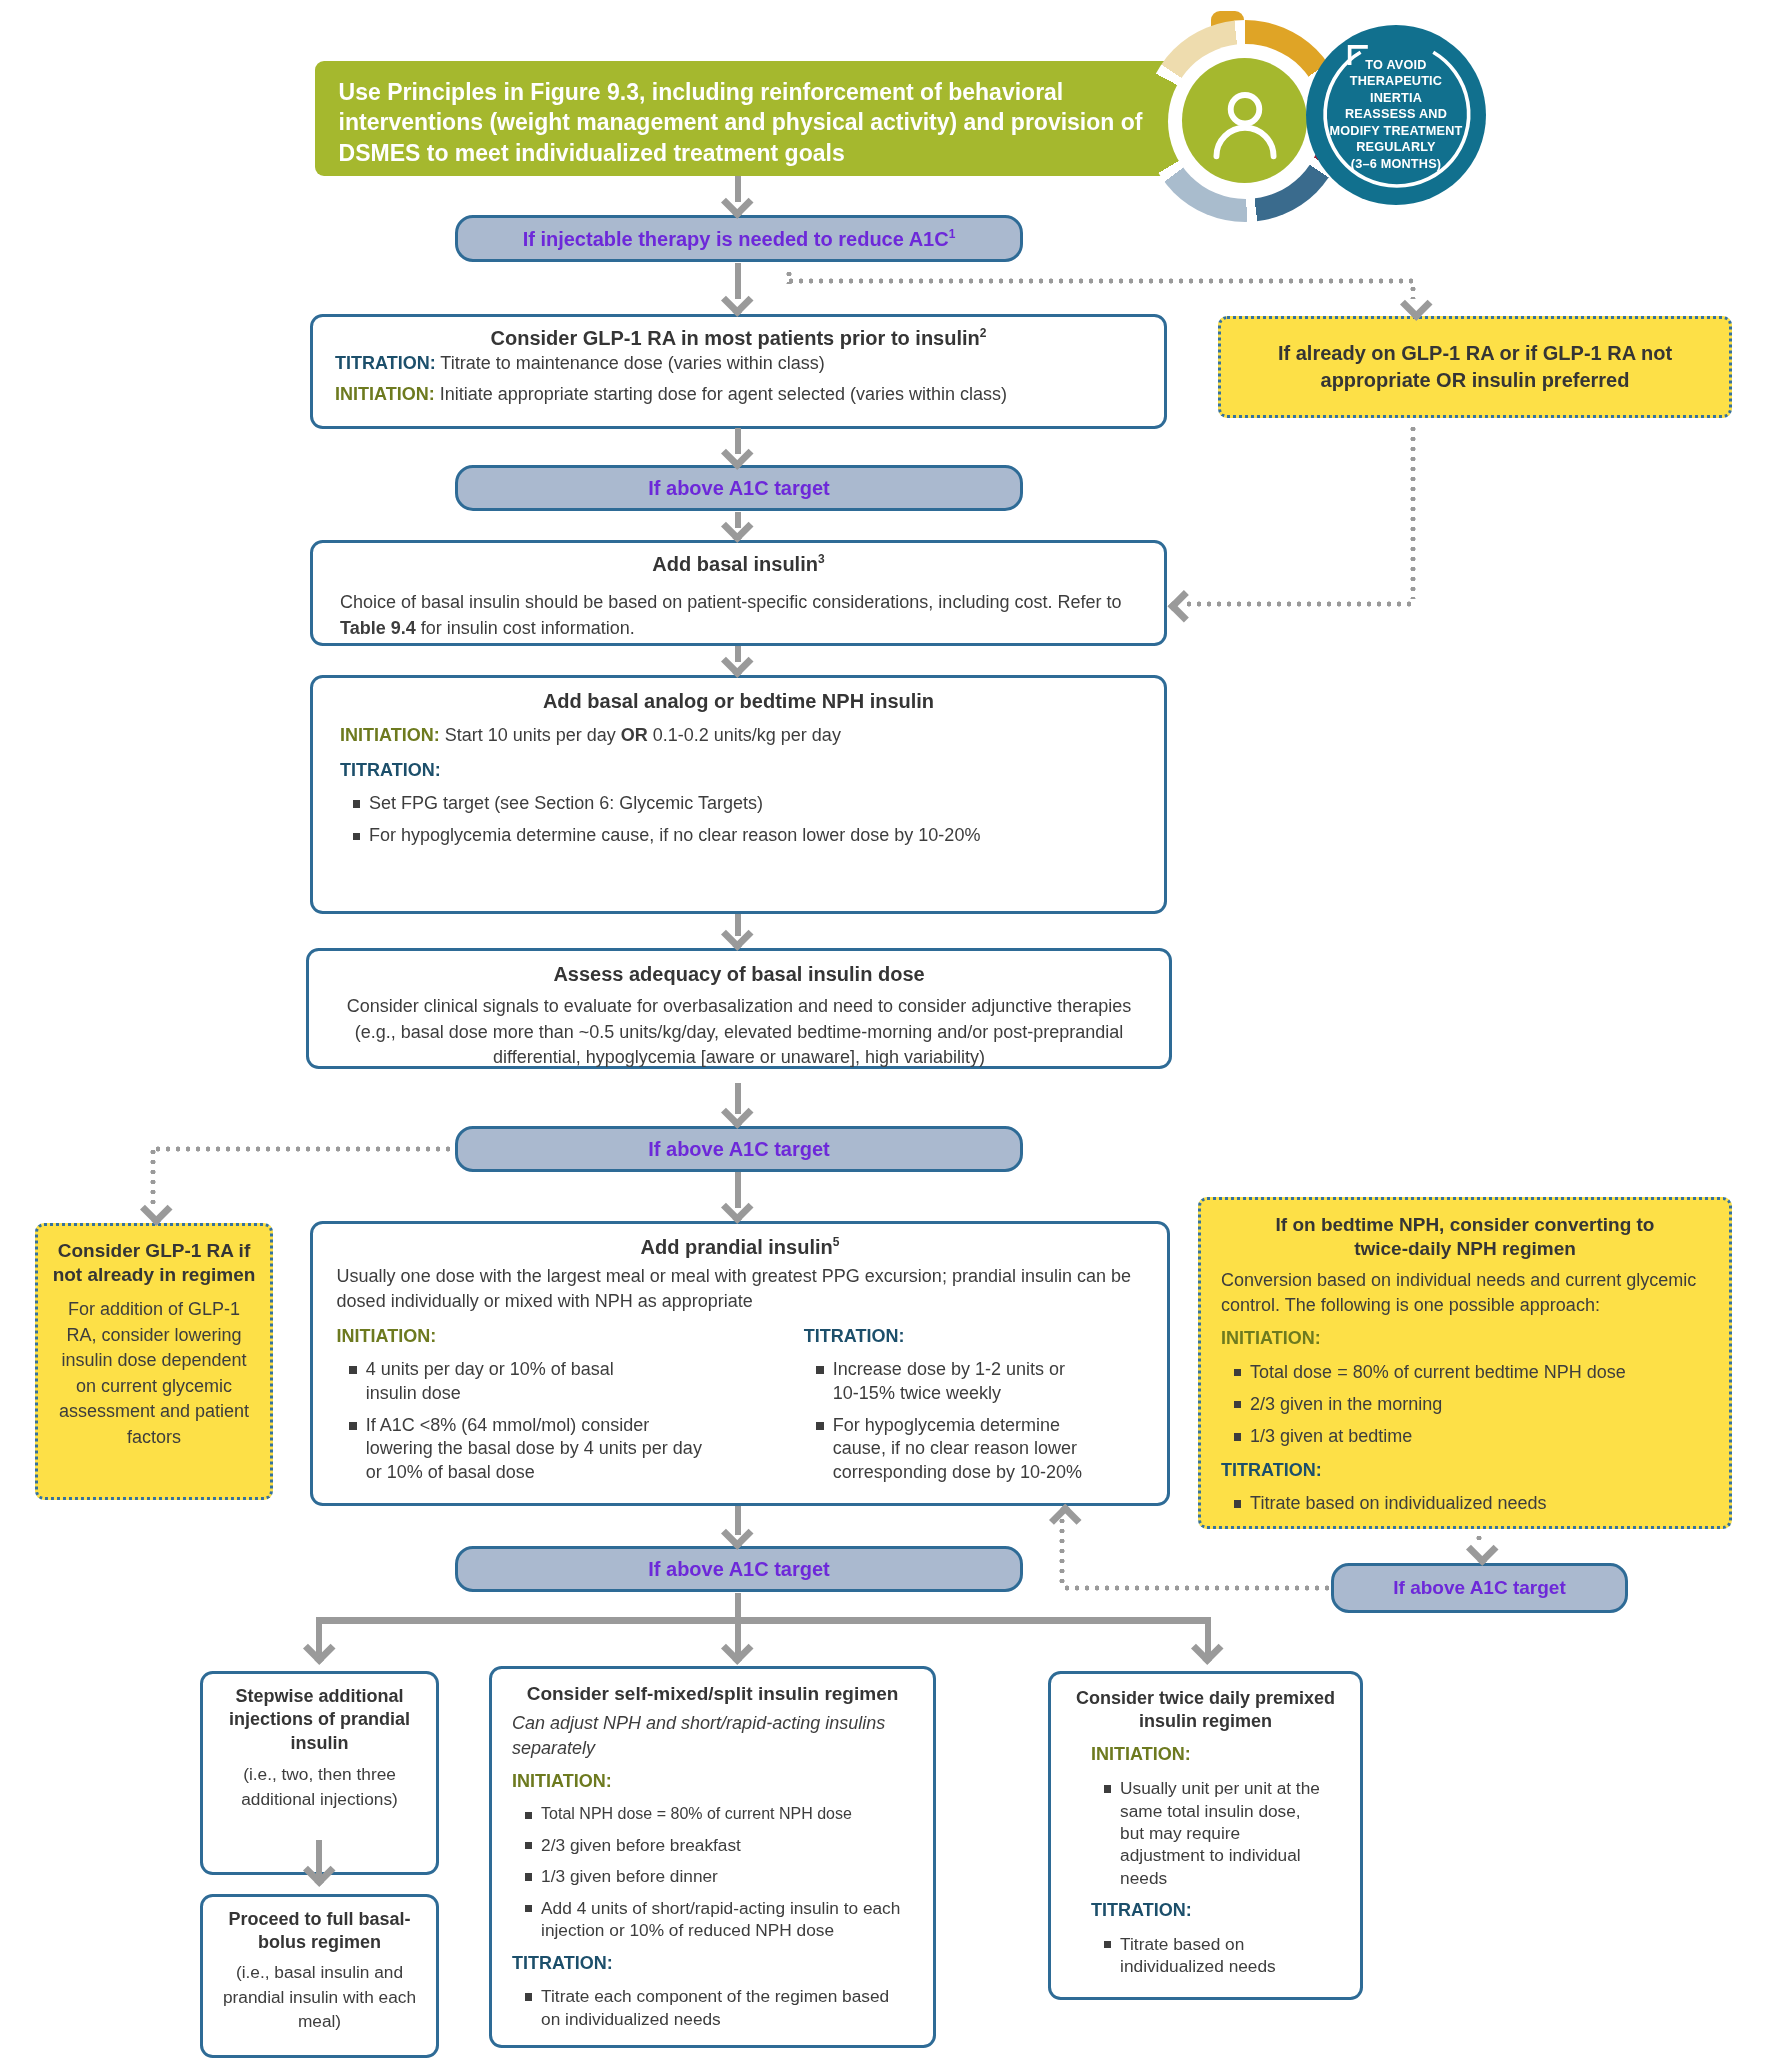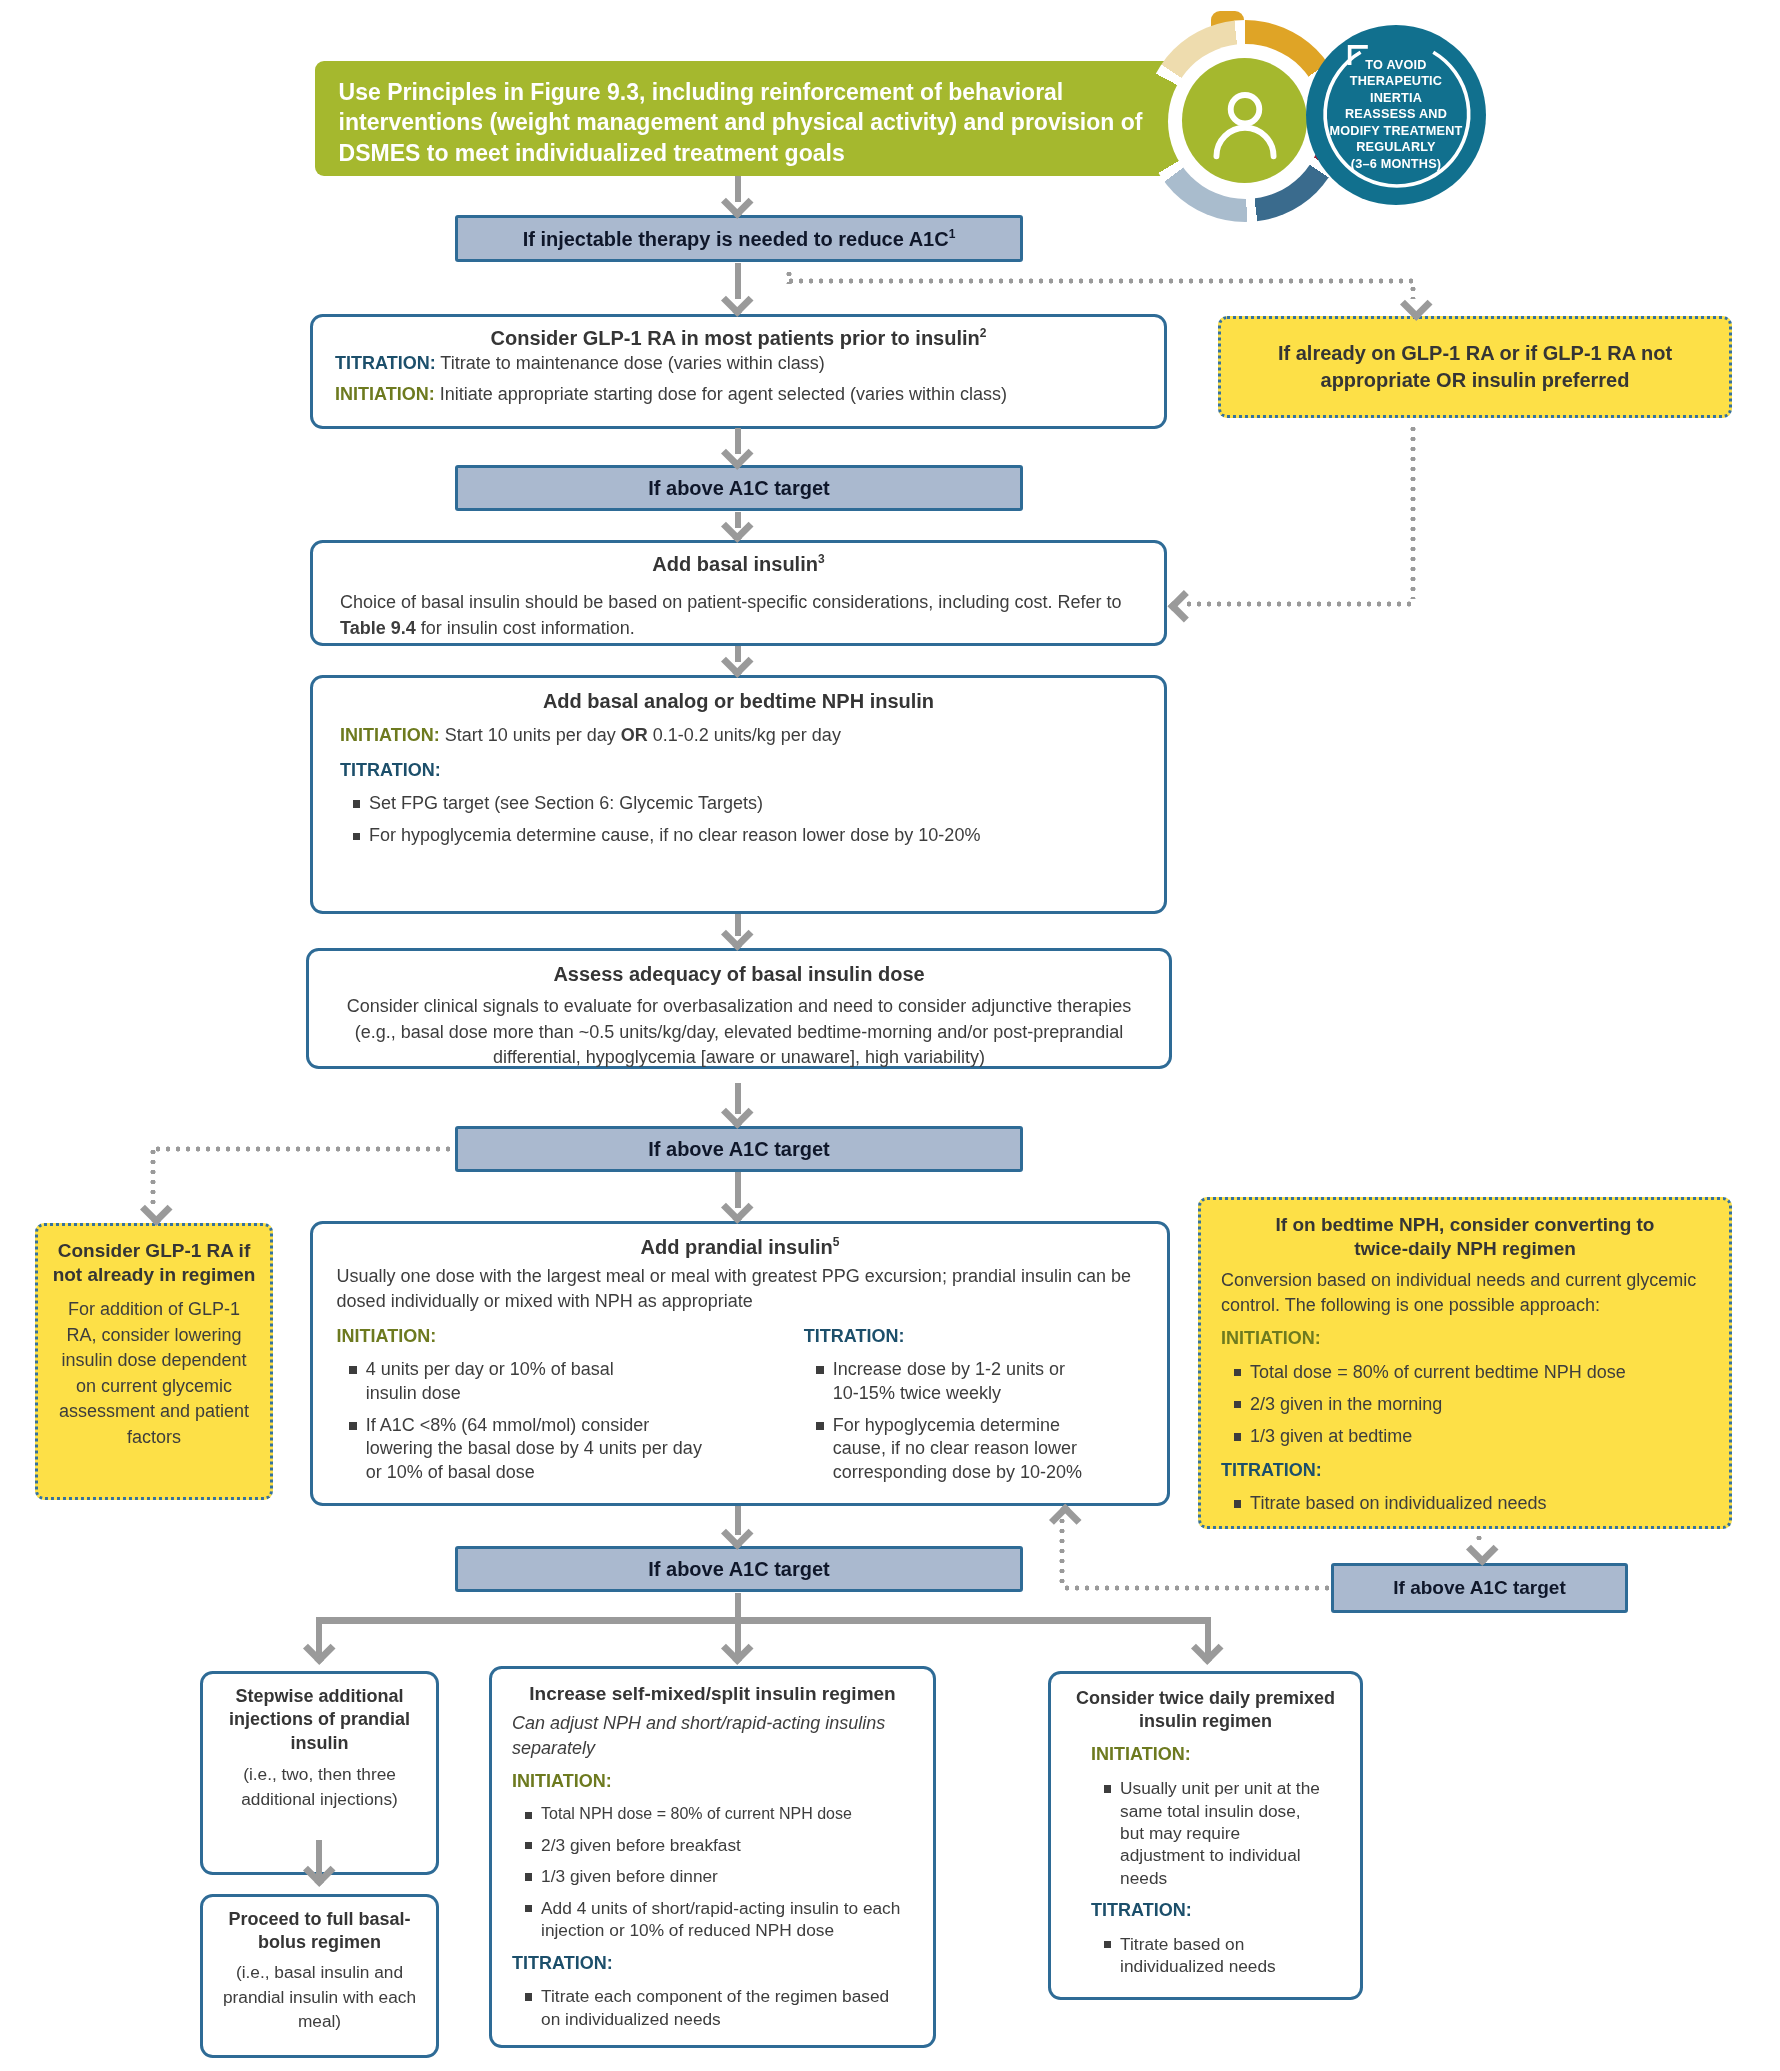--- a/index.html
+++ b/index.html
@@ -1,22 +1,22 @@
 <!DOCTYPE html>
 <html style="font-size:14.5px"><head>
 <meta charset="utf-8">
 <style>
   html,body{margin:0;padding:0;background:#fff;}
   body{font-family:"Liberation Sans", sans-serif; color:#3d3d3d;}
   #canvas{position:relative;width:1780px;height:2071px;background:#fff;overflow:hidden;}
 
   
   .wbox{position:absolute;background:#fff;border:3.6px solid #2e6b96;border-radius:12.7px;box-sizing:border-box;}
-  .pill{position:absolute;background:#aab9cf;border:3.6px solid #2e6b96;border-radius:3px;box-sizing:border-box;
-        display:flex;align-items:center;justify-content:center;font-weight:bold;font-size:20px;color:#0f172a;}
+  .pill{position:absolute;background:#aab9cf;border:3.6px solid #2e6b96;border-radius:18px;box-sizing:border-box;
+        display:flex;align-items:center;justify-content:center;font-weight:bold;font-size:20px;color:#6d28d9;}
   .dbox{position:absolute;background:#fde047;border:3.6px dotted #34719f;border-radius:9px;box-sizing:border-box;}
 
   .title{font-weight:bold;font-size:20px;text-align:center;color:#353535;line-height:1.25;}
   .body-txt{font-size:18px;line-height:1.42;color:#3d3d3d;}
   .init-label{color:#6d7a1f;font-weight:bold;}
   .titr-label{color:#1c4f6b;font-weight:bold;}
   sup{font-size:60%;vertical-align:super;}
   .ital{font-style:italic;}
 
   ul.blt{list-style:none;margin:5.5px 0 0 0;padding:0 0 0 12.7px;}
@@ -197,21 +197,21 @@
     <div style="font-weight:bold;font-size:18px;color:#353535;line-height:1.3;">Stepwise additional injections of prandial insulin</div>
     <div class="body-txt" style="margin-top:7.3px;font-size:17.3px;">(i.e., two, then three additional injections)</div>
   </div>
 
   <div class="wbox" style="left:200px;top:1894px;width:239px;height:164px;padding:11px 9px;text-align:center;">
     <div style="font-weight:bold;font-size:18px;color:#353535;line-height:1.3;">Proceed to full basal-bolus regimen</div>
     <div class="body-txt" style="margin-top:5.5px;font-size:17.3px;">(i.e., basal insulin and prandial insulin with each meal)</div>
   </div>
 
   <div class="wbox" style="left:489px;top:1666px;width:447px;height:382px;padding:12.7px 20px;">
-    <div class="title" style="font-size:19px;">Increase self-mixed/split insulin regimen</div>
+    <div class="title" style="font-size:19px;">Consider self-mixed/split insulin regimen</div>
     <div class="body-txt ital" style="margin-top:5.5px;">Can adjust NPH and short/rapid-acting insulins separately</div>
     <div class="body-txt init-label" style="margin-top:7.3px;">INITIATION:</div>
     <ul class="blt">
       <li style="font-size:16px;">Total NPH dose = 80% of current NPH dose</li>
       <li style="font-size:17.3px;">2/3 given before breakfast</li>
       <li style="font-size:17.3px;">1/3 given before dinner</li>
       <li style="font-size:17.3px;">Add 4 units of short/rapid-acting insulin to each injection or 10% of reduced NPH dose</li>
     </ul>
     <div class="body-txt titr-label" style="margin-top:9px;">TITRATION:</div>
     <ul class="blt">

